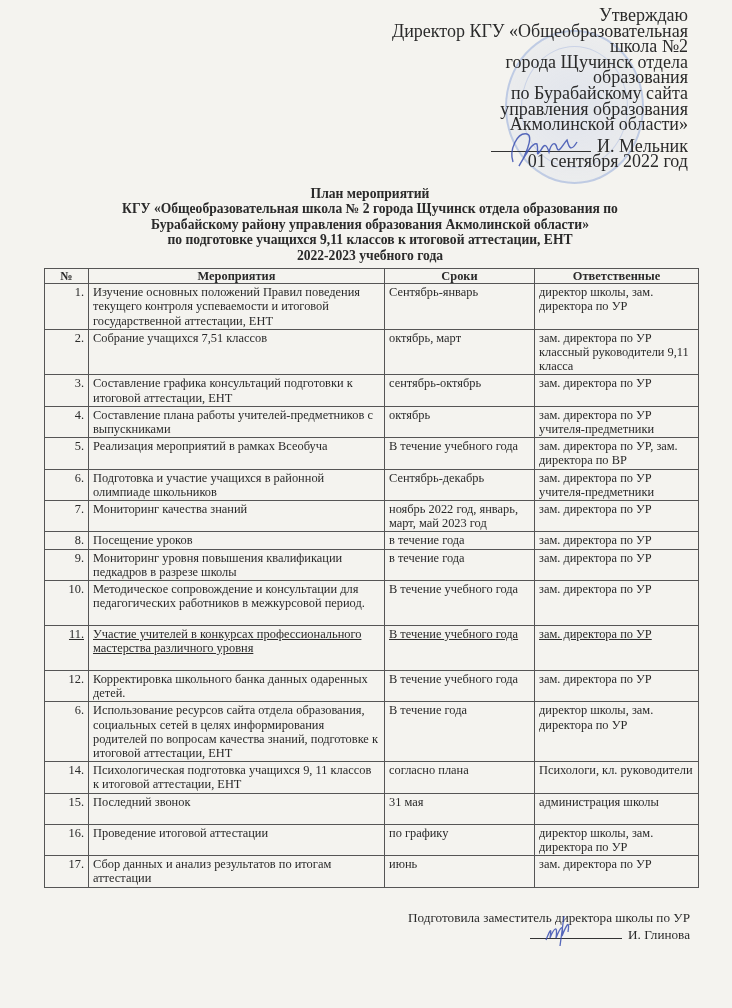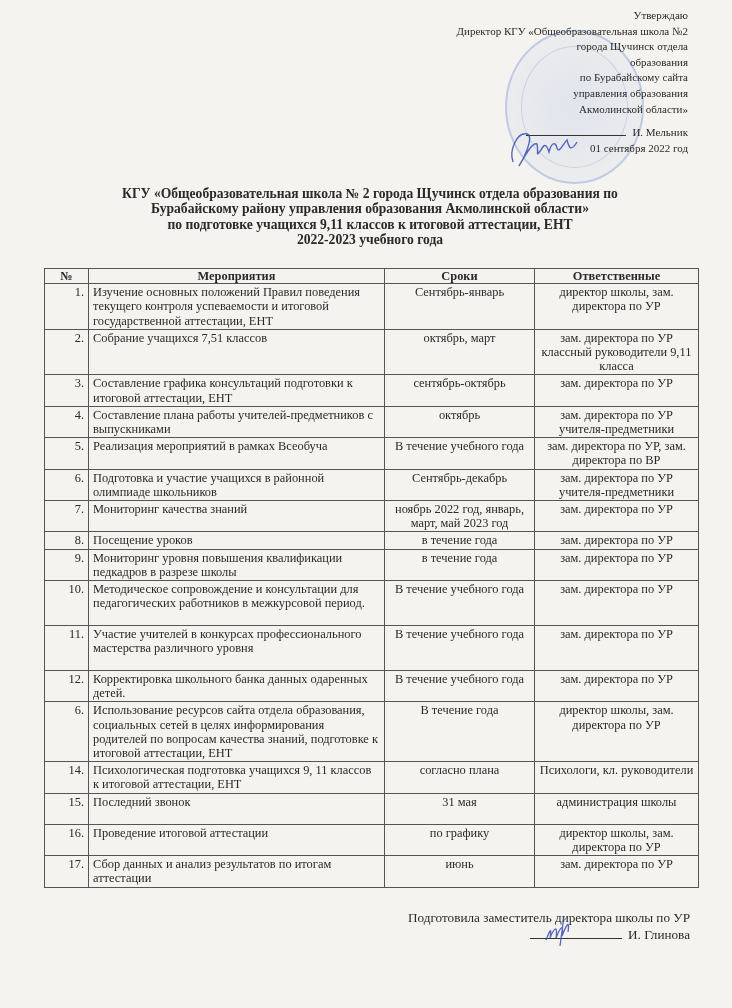--- a/index.html
+++ b/index.html
@@ -5,21 +5,21 @@
     html, body { margin: 0; padding: 0; }
     body {
       width: 732px; height: 1008px; overflow: hidden;
       background: #f4f3ef;
       font-family: "Liberation Serif", serif;
       color: #2a2a2a;
       position: relative;
     }
     .approval {
       position: absolute; right: 44px; top: 8px;
-      text-align: right; font-size: 11px; line-height: 15.6px;
+      text-align: right; font-size: 18px; line-height: 15.6px;
       width: 340px;
     }
     .approval .line { display: block; }
     .sig-underline {
       display: inline-block; width: 100px; border-bottom: 1px solid #333;
       margin-right: 6px; height: 12px; vertical-align: baseline;
     }
     .stamp {
       position: absolute; left: 505px; top: 30px; width: 135px; height: 150px;
       border-radius: 50%;
@@ -46,21 +46,21 @@
     }
     table.plan th, table.plan td {
       border: 1px solid #555; padding: 1px 4px 1px 4px; vertical-align: top;
     }
     table.plan th { font-weight: bold; text-align: center; padding: 0 4px; }
     col.c-num { width: 44px; }
     col.c-event { width: 296px; }
     col.c-term { width: 150px; }
     col.c-resp { width: 164px; }
     td.num { text-align: right; padding-right: 8px; }
-    td.term, td.resp { text-align: center; }
+    td.term, td.resp { }
     .footer {
       position: absolute; left: 360px; top: 910px; font-size: 13.2px; line-height: 16px;
       width: 330px; text-align: right;
     }
     .footer .line { display: block; }
     .footer .sig-underline { width: 92px; }
   </style>
 </head>
 <body>
 
@@ -78,20 +78,21 @@
     <span class="sig-underline"></span><span>И. Мельник</span>
   </span>
   <span class="line">01 сентября 2022 год</span>
 </div>
 
 <svg class="signature" style="left:505px; top:122px;" width="80" height="50" viewBox="0 0 80 50">
   <path d="M8 40 C 4 28, 12 10, 22 12 C 30 14, 18 38, 14 44 C 22 30, 28 20, 32 22 C 34 30, 30 36, 36 28 C 40 20, 42 24, 44 30 C 46 22, 50 18, 52 26 C 54 32, 58 22, 62 18 C 64 26, 66 30, 72 20" fill="none" stroke="#3a4fb0" stroke-width="1.4" opacity="0.85"></path>
 </svg>
 
 <div class="title-block">
+  <span class="line">План мероприятий</span>
   <span class="line">КГУ «Общеобразовательная школа № 2 города Щучинск отдела образования по</span>
   <span class="line">Бурабайскому району управления образования Акмолинской области»</span>
   <span class="line">по подготовке учащихся 9,11 классов к итоговой аттестации, ЕНТ</span>
   <span class="line">2022-2023 учебного года</span>
 </div>
 
 <table class="plan">
   <colgroup>
     <col class="c-num">
       <col class="c-event">
@@ -160,21 +161,21 @@
         <td class="event">Мониторинг уровня повышения квалификации педкадров в разрезе школы</td>
         <td class="term">в течение года</td>
         <td class="resp">зам. директора по УР</td>
       </tr>
       <tr style="height: 45px;">
         <td class="num">10.</td>
         <td class="event">Методическое сопровождение и консультации для педагогических работников в межкурсовой период.</td>
         <td class="term">В течение учебного года</td>
         <td class="resp">зам. директора по УР</td>
       </tr>
-      <tr style="height: 45px;">
+      <tr style="height: 45px; text-decoration: underline;">
         <td class="num">11.</td>
         <td class="event">Участие учителей в конкурсах профессионального мастерства различного уровня</td>
         <td class="term">В течение учебного года</td>
         <td class="resp">зам. директора по УР</td>
       </tr>
       <tr style="height: 31px; margin-top: 40px;">
         <td class="num">12.</td>
         <td class="event">Корректировка школьного банка данных одаренных детей.</td>
         <td class="term">В течение учебного года</td>
         <td class="resp">зам. директора по УР</td>

